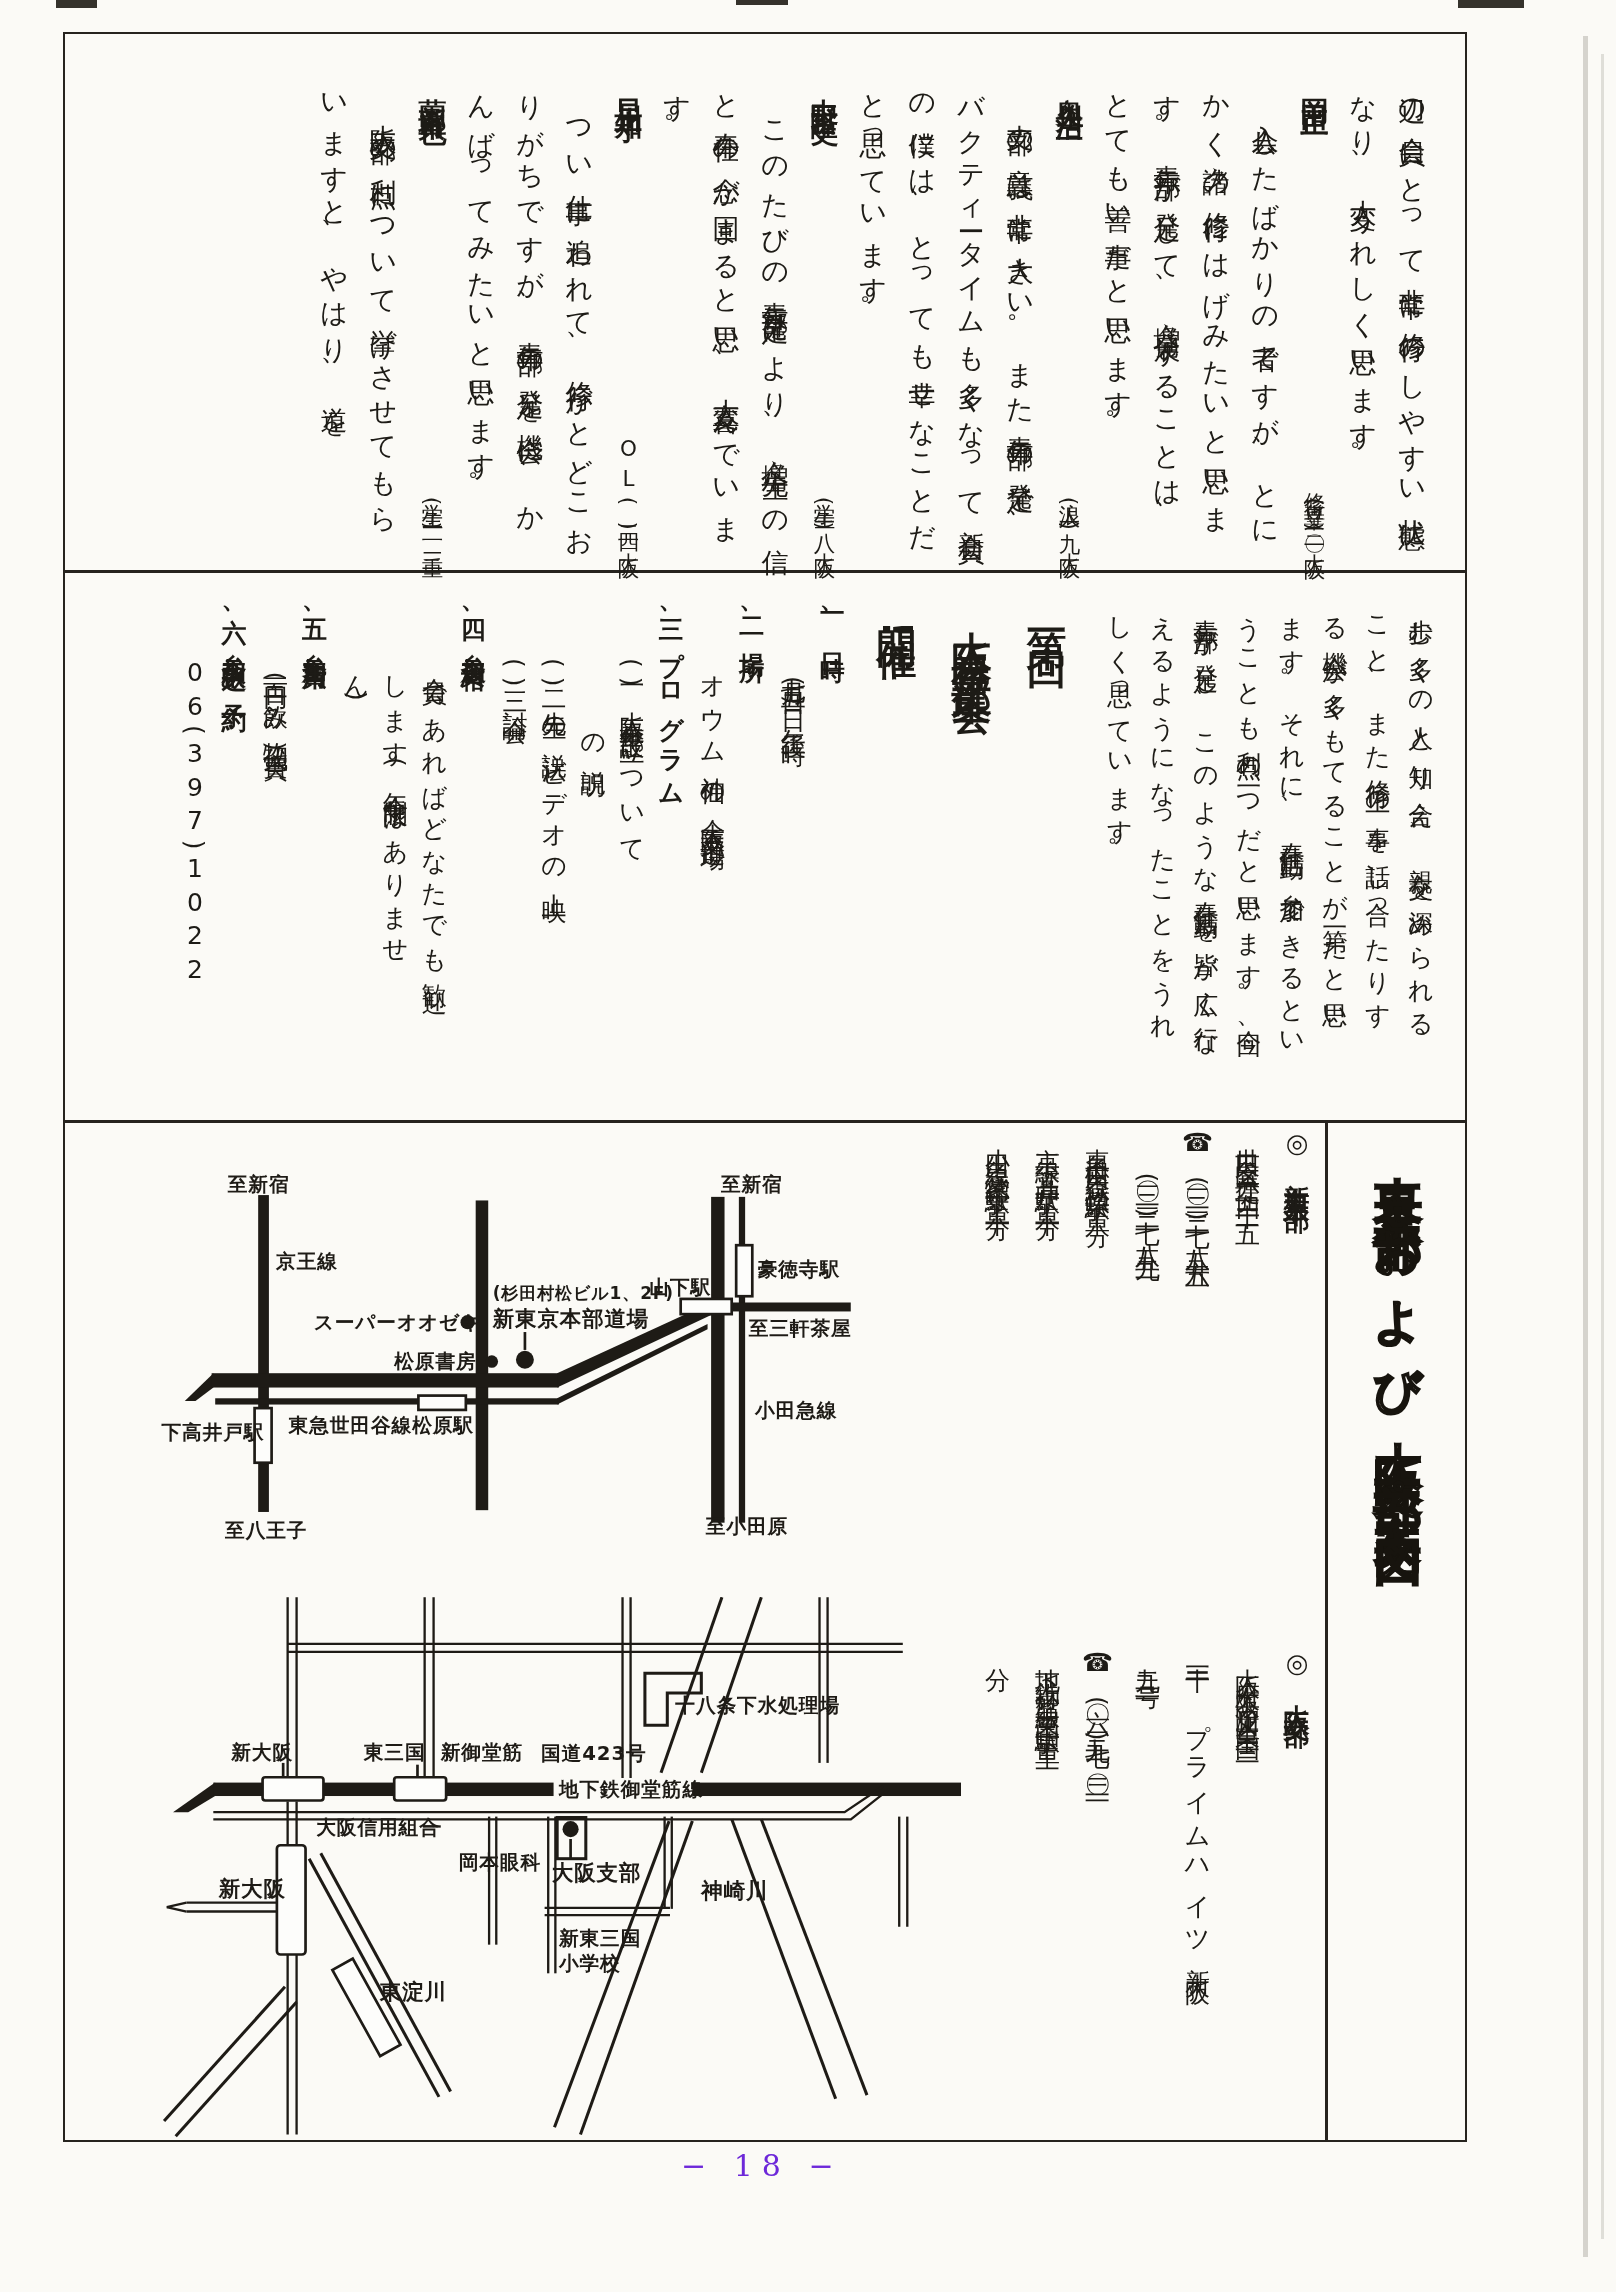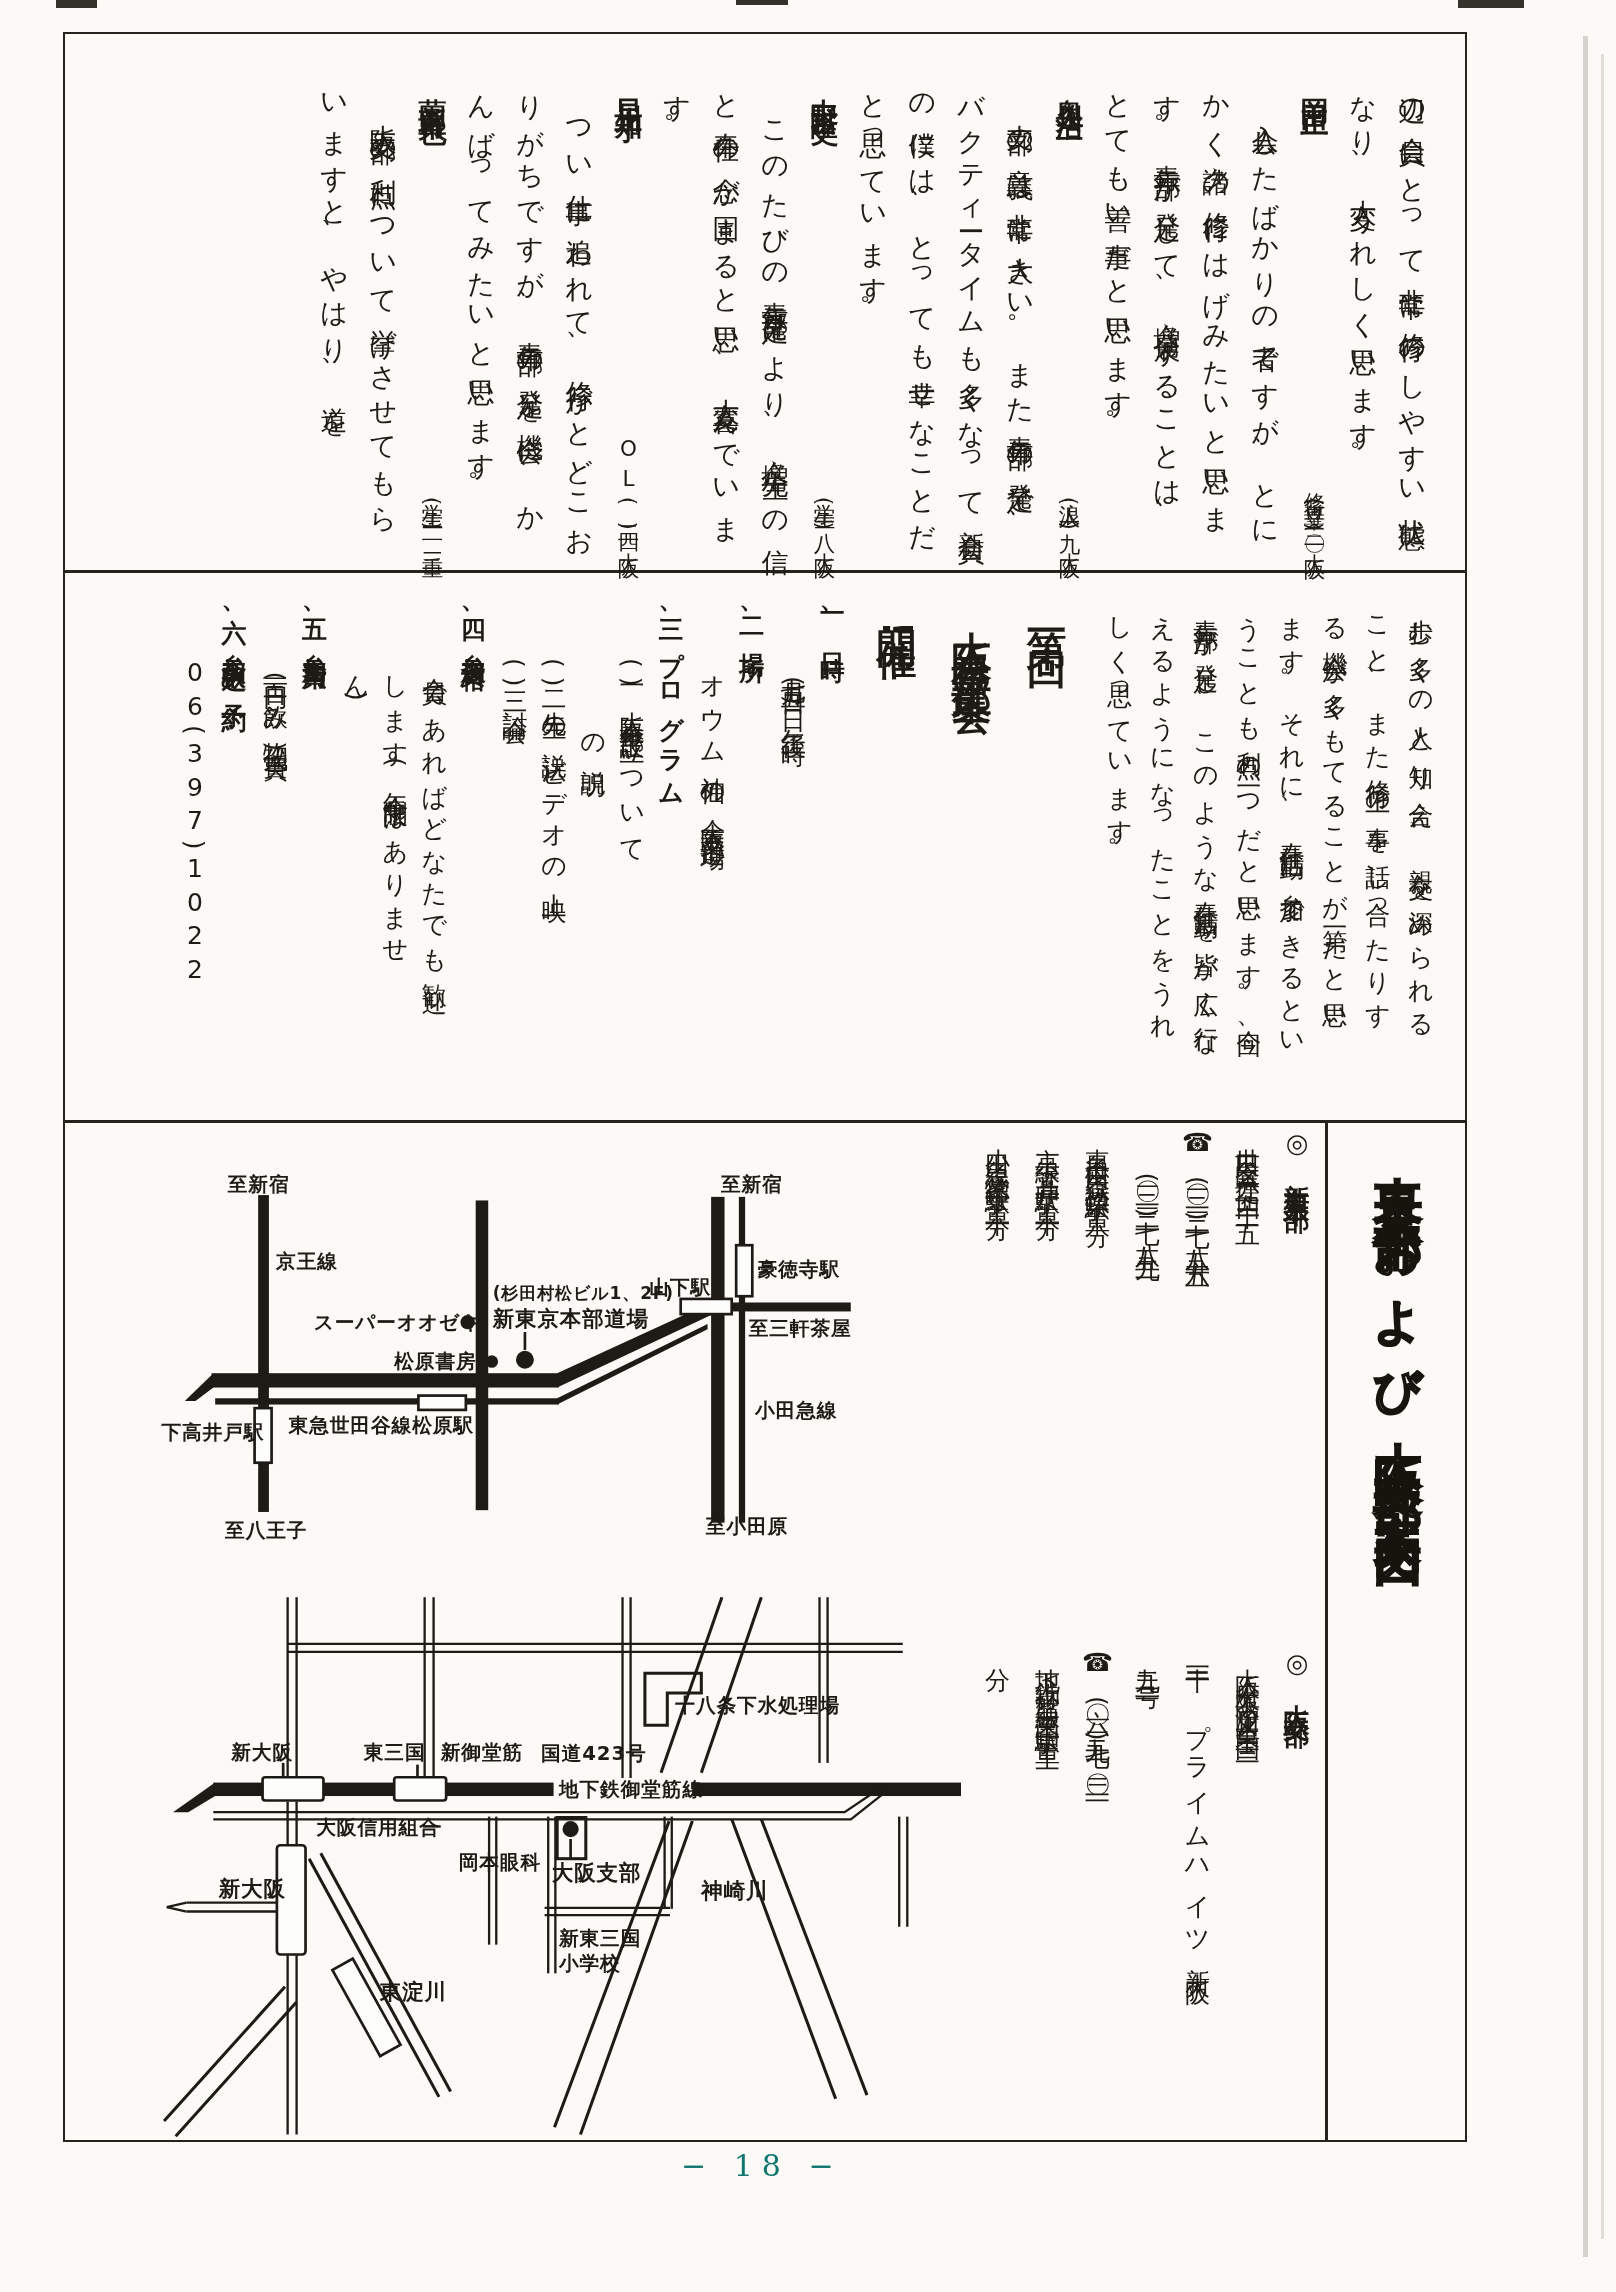--- a/index.html
+++ b/index.html
@@ -83,21 +83,21 @@
   .st { fill:#fdfdfb; stroke:#1e1b16; stroke-width:3; }
   .rd { stroke:#1e1b16; stroke-width:2.6; fill:none; }
   .rd-bold { stroke:#1e1b16; stroke-width:3.4; fill:none; }
   .ml { font-size:22px; font-weight:600; fill:#1e1b16; letter-spacing:1px; }
   .ml-lg { font-size:24px; }
   .ml-sm { font-size:19px; }
   .ml-b { font-size:24px; font-weight:700; }
 
   .pageno {
     position:absolute; left:681px; top:2148px;
-    font-size:30px; letter-spacing:9px; color:#0f766e;
+    font-size:30px; letter-spacing:9px; color:#6d28d9;
     font-family:"DejaVu Serif","Liberation Serif",serif;
   }
 </style>
 </head>
 <body>
 
 <div class="paper">
 
   <div class="frame"></div>
   <div class="divider divider-1"></div>

